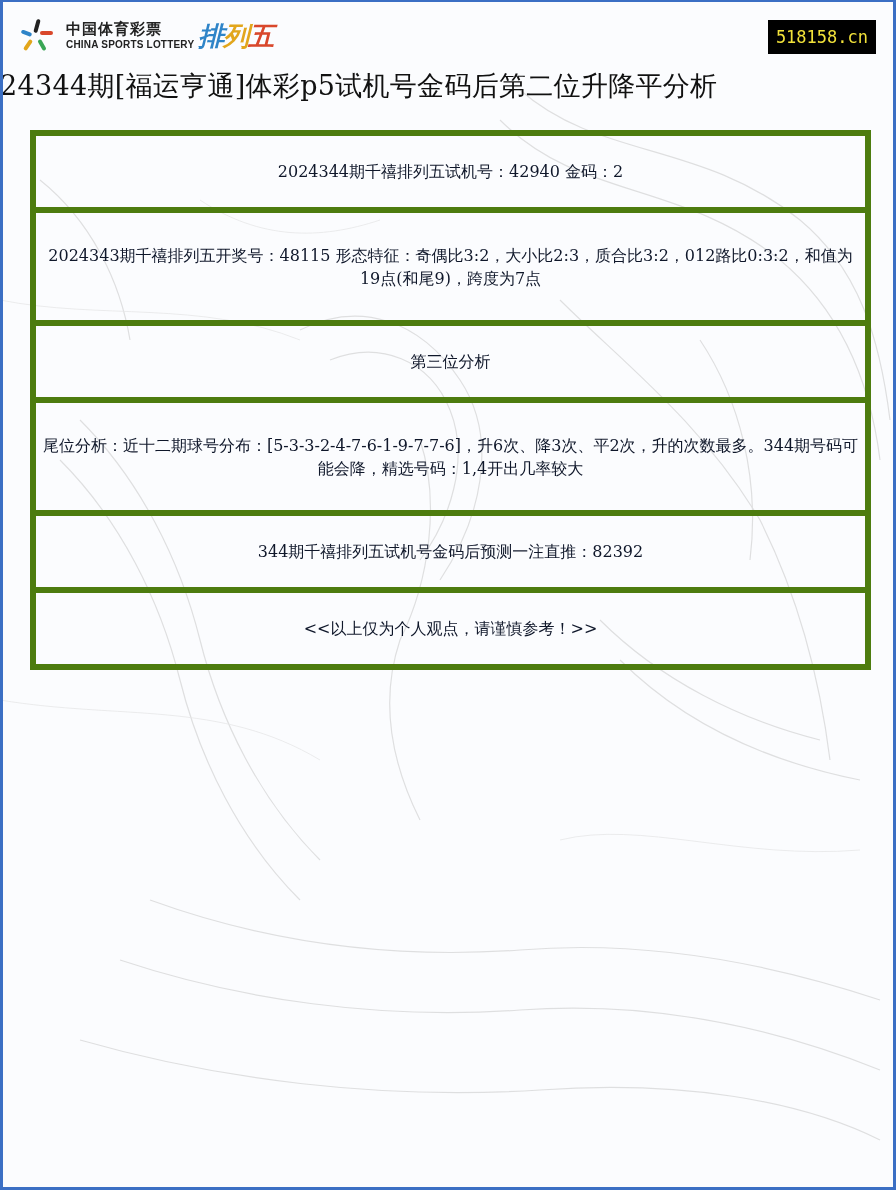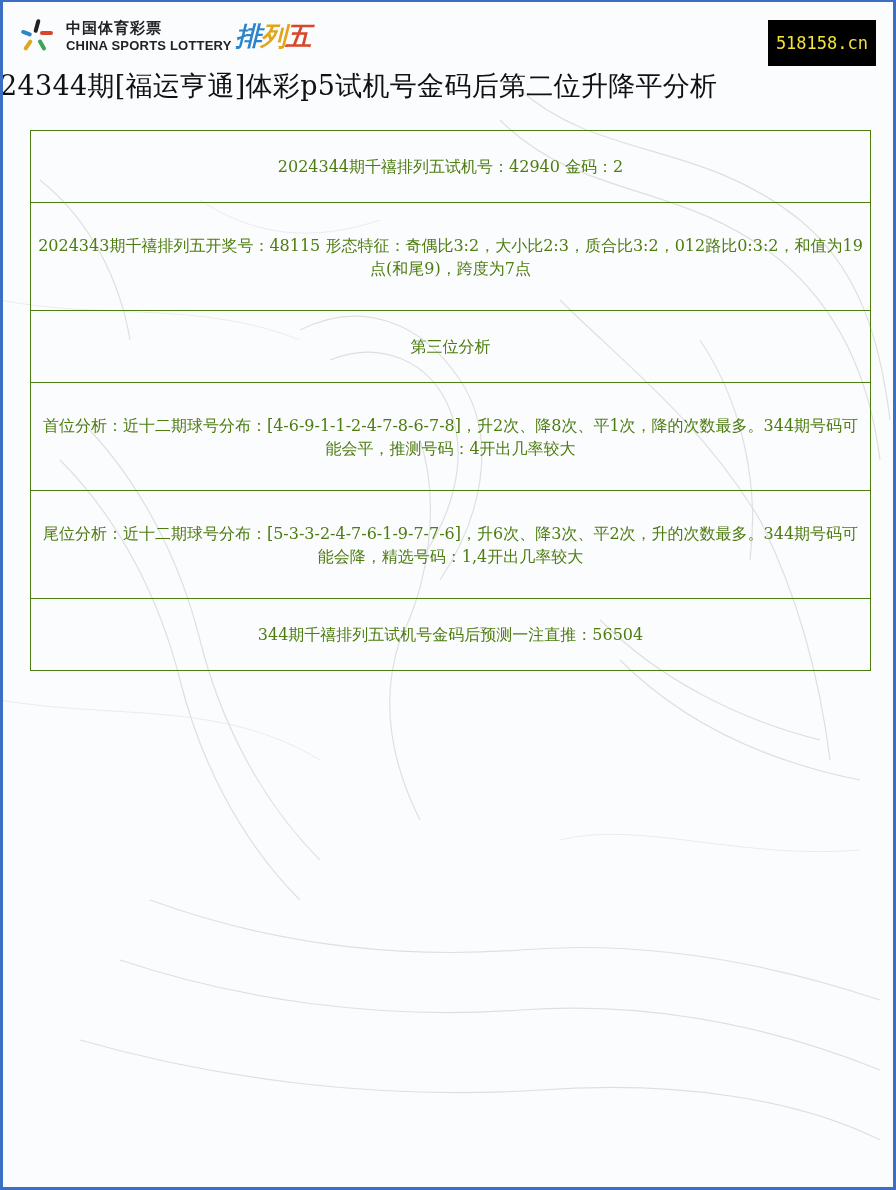--- a/index.html
+++ b/index.html
@@ -59,21 +59,21 @@
     }
     .logo-cn {
       font-family: "DejaVu Sans", sans-serif;
       font-size: 15px;
       font-weight: bold;
       color: #222;
       letter-spacing: 1px;
     }
     .logo-en {
       font-family: "Liberation Sans", sans-serif;
-      font-size: 13px;
+      font-size: 10px;
       font-weight: bold;
       color: #222;
       margin-top: 3px;
       letter-spacing: 0.2px;
     }
     .logo-p5 {
       margin-left: 4px;
       font-family: "DejaVu Sans", sans-serif;
       font-size: 26px;
       font-weight: bold;
@@ -84,21 +84,21 @@
     .logo-p5 span:nth-child(1) { color: #2e84c8; }
     .logo-p5 span:nth-child(2) { color: #e2a61c; }
     .logo-p5 span:nth-child(3) { color: #d9472b; }
     .site-badge {
       position: absolute;
       right: 20px; top: 20px;
       background: #000;
       color: #f2e23a;
       font-family: "DejaVu Sans Mono", "Liberation Mono", monospace;
       font-size: 17px;
-      padding: 12px 8px;
+      padding: 6px 8px;
       line-height: 22px;
     }
     .page-title {
       position: absolute;
       left: 0; top: 66px;
       width: 896px;
       font-family: "DejaVu Serif", serif;
       font-size: 27px;
       line-height: 40px;
       color: #111;
@@ -107,25 +107,25 @@
     }
     table.content {
       position: absolute;
       left: 30px; top: 130px;
       width: 841px;
       border-collapse: collapse;
       z-index: 2;
       background: transparent;
     }
     table.content td {
-      border: 1px solid #4d7c0f;
+      border: 6px solid #4d7c0f;
       font-size: 16px;
       line-height: 23px;
       padding: 0 4px;
-      color: #4d7c0f;
+      color: #0f172a;
     }
     td.center {
       text-align: center;
       height: 71px;
     }
     td.para {
       text-align: center;
       height: 107px;
       vertical-align: middle;
     }
@@ -192,22 +192,22 @@
     <tr>
       <td class="center">2024344期千禧排列五试机号：42940  金码：2</td>
     </tr>
     <tr>
       <td class="para">2024343期千禧排列五开奖号：48115 形态特征：奇偶比3:2，大小比2:3，质合比3:2，012路比0:3:2，和值为19点(和尾9)，跨度为7点</td>
     </tr>
     <tr>
       <td class="center">第三位分析</td>
     </tr>
     <tr>
-      <td class="para">首位分析：近十二期球号分布：[4-6-9-1-1-2-4-7-8-6-7-8]，升2次、降8次、平1次，降的次数最多。344期号码可能会平，推测号码：4开出几率较大</td>
-    </tr>
-    <tr>
       <td class="para">尾位分析：近十二期球号分布：[5-3-3-2-4-7-6-1-9-7-7-6]，升6次、降3次、平2次，升的次数最多。344期号码可能会降，精选号码：1,4开出几率较大</td>
     </tr>
     <tr>
-      <td class="center">344期千禧排列五试机号金码后预测一注直推：56504</td>
+      <td class="center">344期千禧排列五试机号金码后预测一注直推：82392</td>
+    </tr>
+    <tr>
+      <td class="center">&lt;&lt;以上仅为个人观点，请谨慎参考！&gt;&gt;</td>
     </tr>
   </tbody>
 </table>
 
 </body></html>

